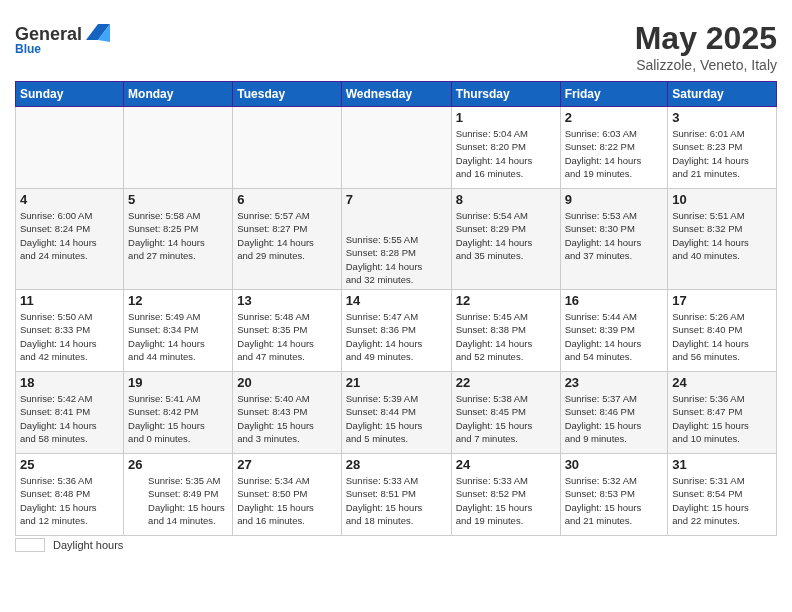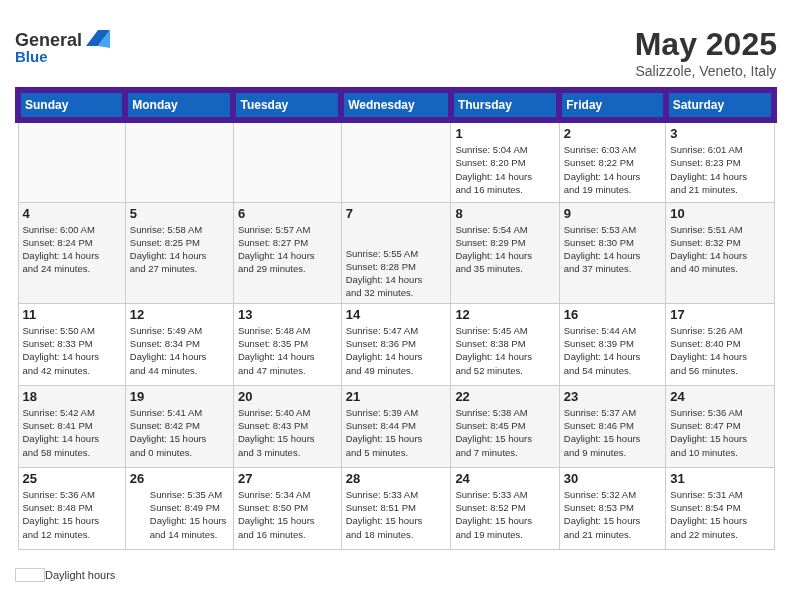--- a/index.html
+++ b/index.html
@@ -6,41 +6,41 @@
     body {
       width: 792px;
       height: 612px;
       font-family: Arial, sans-serif;
       background: #fff;
       overflow: hidden;
     }
     .page {
       width: 792px;
       height: 612px;
-      padding: 26px 15px;
+      padding: 20px 15px;
     }
     .header {
       display: flex;
       justify-content: space-between;
       align-items: flex-start;
       margin-bottom: 8px;
     }
     .logo {
       display: flex;
       align-items: center;
     }
     .logo-general { color: #333; }
     .logo-blue { color: #1565c0; }
     .logo-icon {
       width: 28px;
       height: 28px;
       margin-left: 2px;
     }
     .title-block {
-      text-align: center;
+      text-align: right;
     }
     .calendar-title {
       font-size: 32px;
       font-weight: bold;
       color: #333;
     }
     .calendar-subtitle {
       font-size: 14px;
       color: #555;
     }
@@ -49,21 +49,21 @@
       border-collapse: collapse;
       font-size: 10px;
     }
     .calendar th {
       background-color: #1565c0;
       color: #fff;
       padding: 5px 4px;
       text-align: left;
       font-size: 12px;
       font-weight: bold;
-      border: 6px solid #4c1d95;
+      border: 1px solid #4c1d95;
     }
     .calendar td {
       vertical-align: top;
       border: 1px solid #ccc;
       padding: 3px 4px;
       width: 113px;
       background: #fff;
       height: 82px;
     }
     .calendar td.empty {
@@ -77,23 +77,24 @@
       font-weight: bold;
       color: #222;
       margin-bottom: 2px;
     }
     .day-info {
       color: #333;
       line-height: 1.4;
       font-size: 9.5px;
     }
     .footer {
-      margin-top: 18px;
+      margin-top: 2px;
       display: flex;
       align-items: center;
+      gap: 8px;
     }
     .footer-swatch {
       width: 30px;
       height: 14px;
       background: #fff;
       border: 1px solid #ccc;
       display: inline-block;
     }
     .footer-label {
       font-size: 11px;
@@ -107,21 +108,21 @@
   <div class="header">
     <div class="logo">
       <div>
         <div style="display:flex;align-items:center;">
           <span class="logo-general" style="font-size:18px;font-weight:bold;">General</span>
           <svg class="logo-icon" viewBox="0 0 28 28" xmlns="http://www.w3.org/2000/svg">
             <polygon points="2,20 14,4 26,4 14,20" fill="#1565c0"></polygon>
             <polygon points="14,20 26,4 26,22" fill="#42a5f5"></polygon>
           </svg>
         </div>
-        <span class="logo-blue" style="font-size:15px;font-weight:bold;color:#1565c0;display:block;margin-top:-6px;">Blue</span>
+        <span class="logo-blue" style="font-size:12px;font-weight:bold;color:#1565c0;display:block;margin-top:-6px;">Blue</span>
       </div>
     </div>
     <div class="title-block">
       <div class="calendar-title">May 2025</div>
       <div class="calendar-subtitle">Salizzole, Veneto, Italy</div>
     </div>
   </div>
 
   <table class="calendar">
     <thead>

